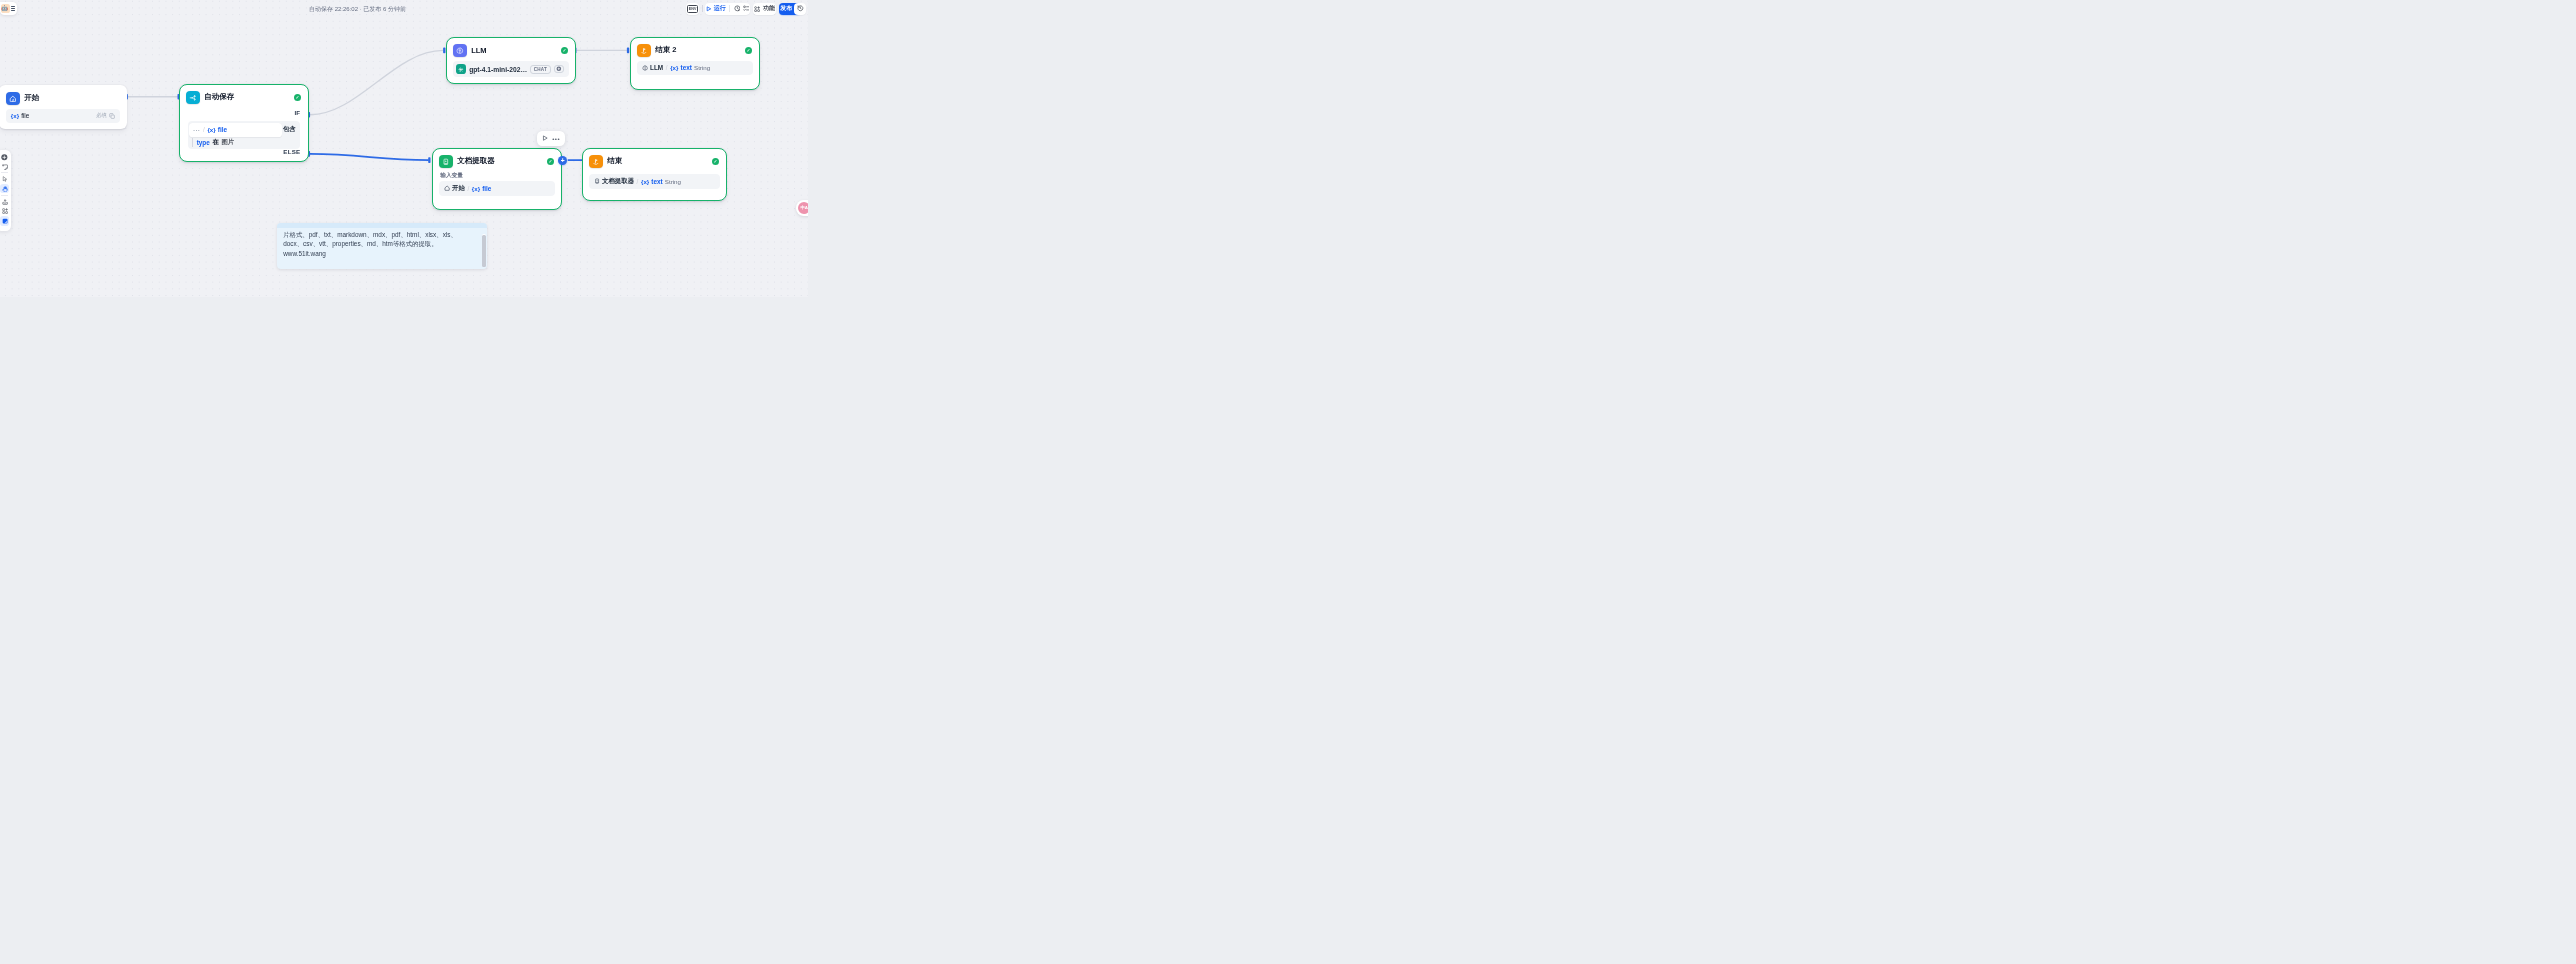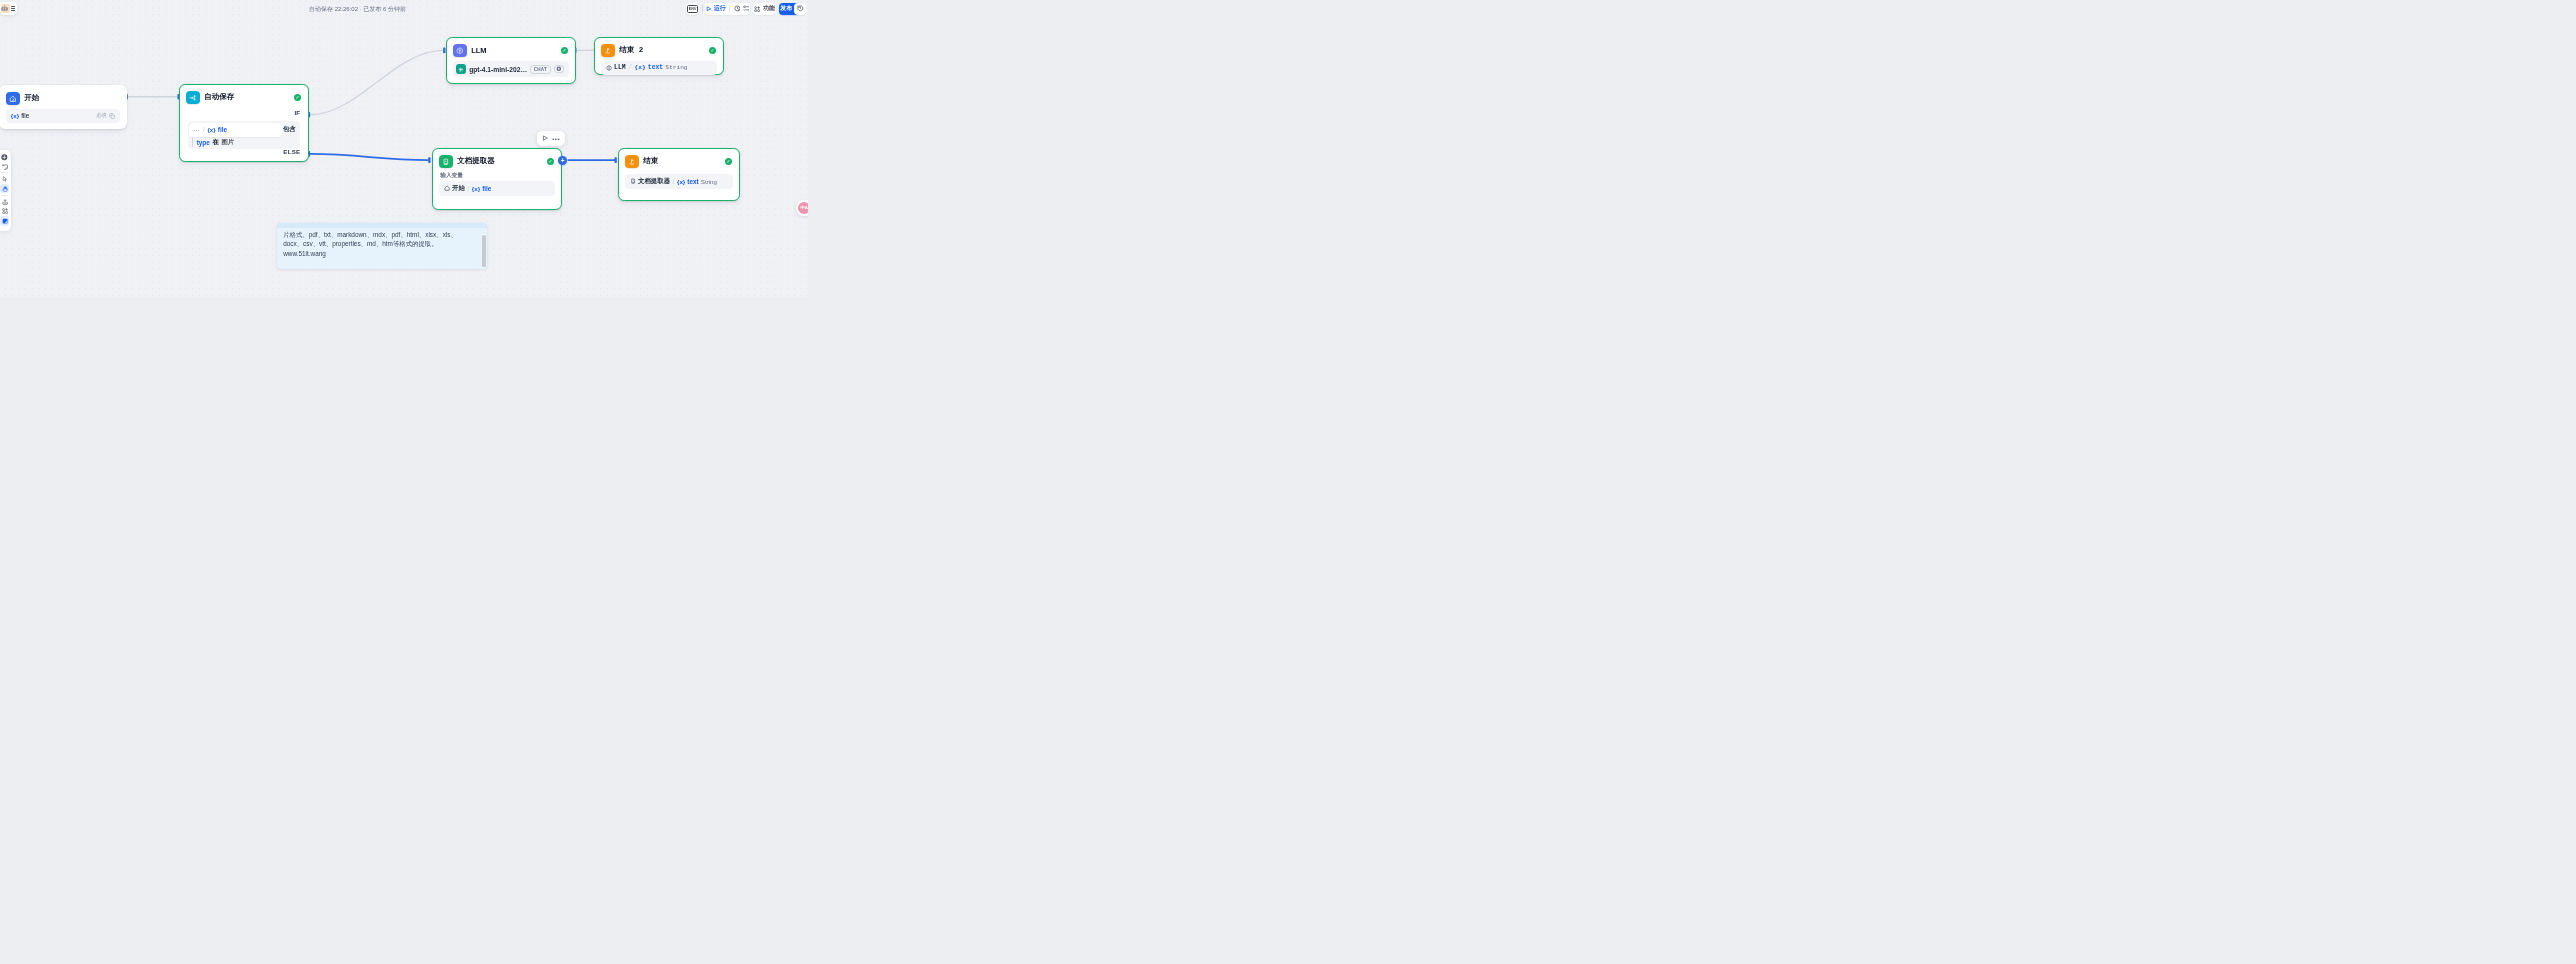--- a/index.html
+++ b/index.html
@@ -28,21 +28,21 @@
   .blue-btn{background:#155eef;color:#fff;box-shadow:0 0.5px 1px rgba(21,94,239,.35);}
   
   .rail{position:absolute;left:-3.6px;top:150px;width:14.4px;height:81px;background:#fff;border-radius:5.2px;
     box-shadow:0 1px 4.1px rgba(16,24,40,.10);z-index:5;display:flex;flex-direction:column;align-items:flex-end;padding:3.6px 1.5px 3.6px 0;gap:1.5px;}
   .rail .ritem{width:9.3px;height:7.7px;display:flex;align-items:center;justify-content:center;cursor:pointer;}
   .rail .active{background:#e3ecff;border-radius:3.1px;height:9.3px;}
   .rail .rdiv{width:7.2px;height:0.5px;background:#e9eaf0;margin:0.5px 1px 0.5px 0;}
   
   .node{position:absolute;background:#fff;border-radius:6.2px;z-index:3;
     box-shadow:0 0.5px 1.5px rgba(16,24,40,.10),0 2.1px 5.2px rgba(16,24,40,.05);border:0.8px solid rgba(255,255,255,0);}
-  .node.ok{border-color:#17b26a;}
+  .node.ok{border-color:#17b26a;border-radius:8px;}
   .nhead{display:flex;align-items:center;gap:4.6px;padding:5.7px 6.7px 2.1px 6.2px;}
   .ntile{width:13.4px;height:13.4px;border-radius:4.1px;display:flex;align-items:center;justify-content:center;flex:none;box-shadow:0 0.5px 1px rgba(16,24,40,.18);}
   .ntitle{font-size:7.5px;font-weight:700;color:#101828;white-space:nowrap;}
   .okbadge{margin-left:auto;width:7.7px;height:7.7px;border-radius:50%;background:#17b26a;color:#fff;display:flex;align-items:center;justify-content:center;font-size:4.9px;font-weight:700;flex:none;}
   .frow{margin:1.5px 6.2px 0 6.2px;background:#f2f4f7;border-radius:4.1px;height:14.4px;display:flex;align-items:center;gap:2.1px;padding:0 4.6px;font-size:6.4px;color:#101828;white-space:nowrap;overflow:hidden;}
   .vx{color:#155eef;font-weight:700;font-size:6.2px;}
   .bluevar{color:#155eef;font-weight:700;}
   .srcname{font-weight:700;color:#1d2939;}
   .slash{color:#cdd0d9;font-weight:400;margin:0 0.5px;}
   .typetag{color:#676f83;font-size:6.2px;}
@@ -293,21 +293,21 @@
       <span class="chatbadge">CHAT</span>
       <span class="diamondbadge">
         <svg width="5.7" height="5.7" viewBox="0 0 12 12">
             <circle cx="6" cy="6" r="4.8" fill="#676f83"></circle>
             <path d="M6 2.8 L6.9 5.1 L9.2 6 L6.9 6.9 L6 9.2 L5.1 6.9 L2.8 6 L5.1 5.1 Z" fill="#fff"></path>
           </svg>
       </span>
     </div>
   </div>
 
-  <div class="node ok" style="left:594px;top:37px;width:130px;height:38px;font-family:Liberation Mono, monospace;">
+  <div class="node ok" style="left:630px;top:37px;width:130px;height:53px;">
     <div class="nhead">
       <span class="ntile" style="background:#f79009">
         <svg width="7.7" height="7.7" viewBox="0 0 16 16">
             <path d="M7.2 10.5 V3 l3.6 1.7 -3.6 1.7" fill="none" stroke="#fff" stroke-width="1.5" stroke-linecap="round" stroke-linejoin="round"></path>
             <path d="M4 11.2 c0 1.1 1.8 2 4 2 s4-.9 4-2" fill="none" stroke="#fff" stroke-width="1.4" stroke-linecap="round"></path>
           </svg>
       </span>
       <span class="ntitle">结束 2</span>
       <span class="okbadge">✓</span>
     </div>
@@ -345,21 +345,21 @@
             <path d="M2.5 7.5 L8 2.5 L13.5 7.5 V13 a.8.8 0 0 1-.8.8 H3.3 a.8.8 0 0 1-.8-.8 Z" fill="none" stroke="#344054" stroke-width="1.5" stroke-linejoin="round"></path>
           </svg>
       </span>
       <span class="srcname">开始</span>
       <span class="slash">/</span>
       <span class="vx">{x}</span>
       <span class="bluevar">file</span>
     </div>
   </div>
 
-  <div class="node ok" style="left:618px;top:148px;width:122px;height:53px;">
+  <div class="node ok" style="left:582px;top:148px;width:145px;height:53px;">
     <div class="nhead">
       <span class="ntile" style="background:#f79009">
         <svg width="7.7" height="7.7" viewBox="0 0 16 16">
             <path d="M7.2 10.5 V3 l3.6 1.7 -3.6 1.7" fill="none" stroke="#fff" stroke-width="1.5" stroke-linecap="round" stroke-linejoin="round"></path>
             <path d="M4 11.2 c0 1.1 1.8 2 4 2 s4-.9 4-2" fill="none" stroke="#fff" stroke-width="1.4" stroke-linecap="round"></path>
           </svg>
       </span>
       <span class="ntitle">结束</span>
       <span class="okbadge">✓</span>
     </div>

